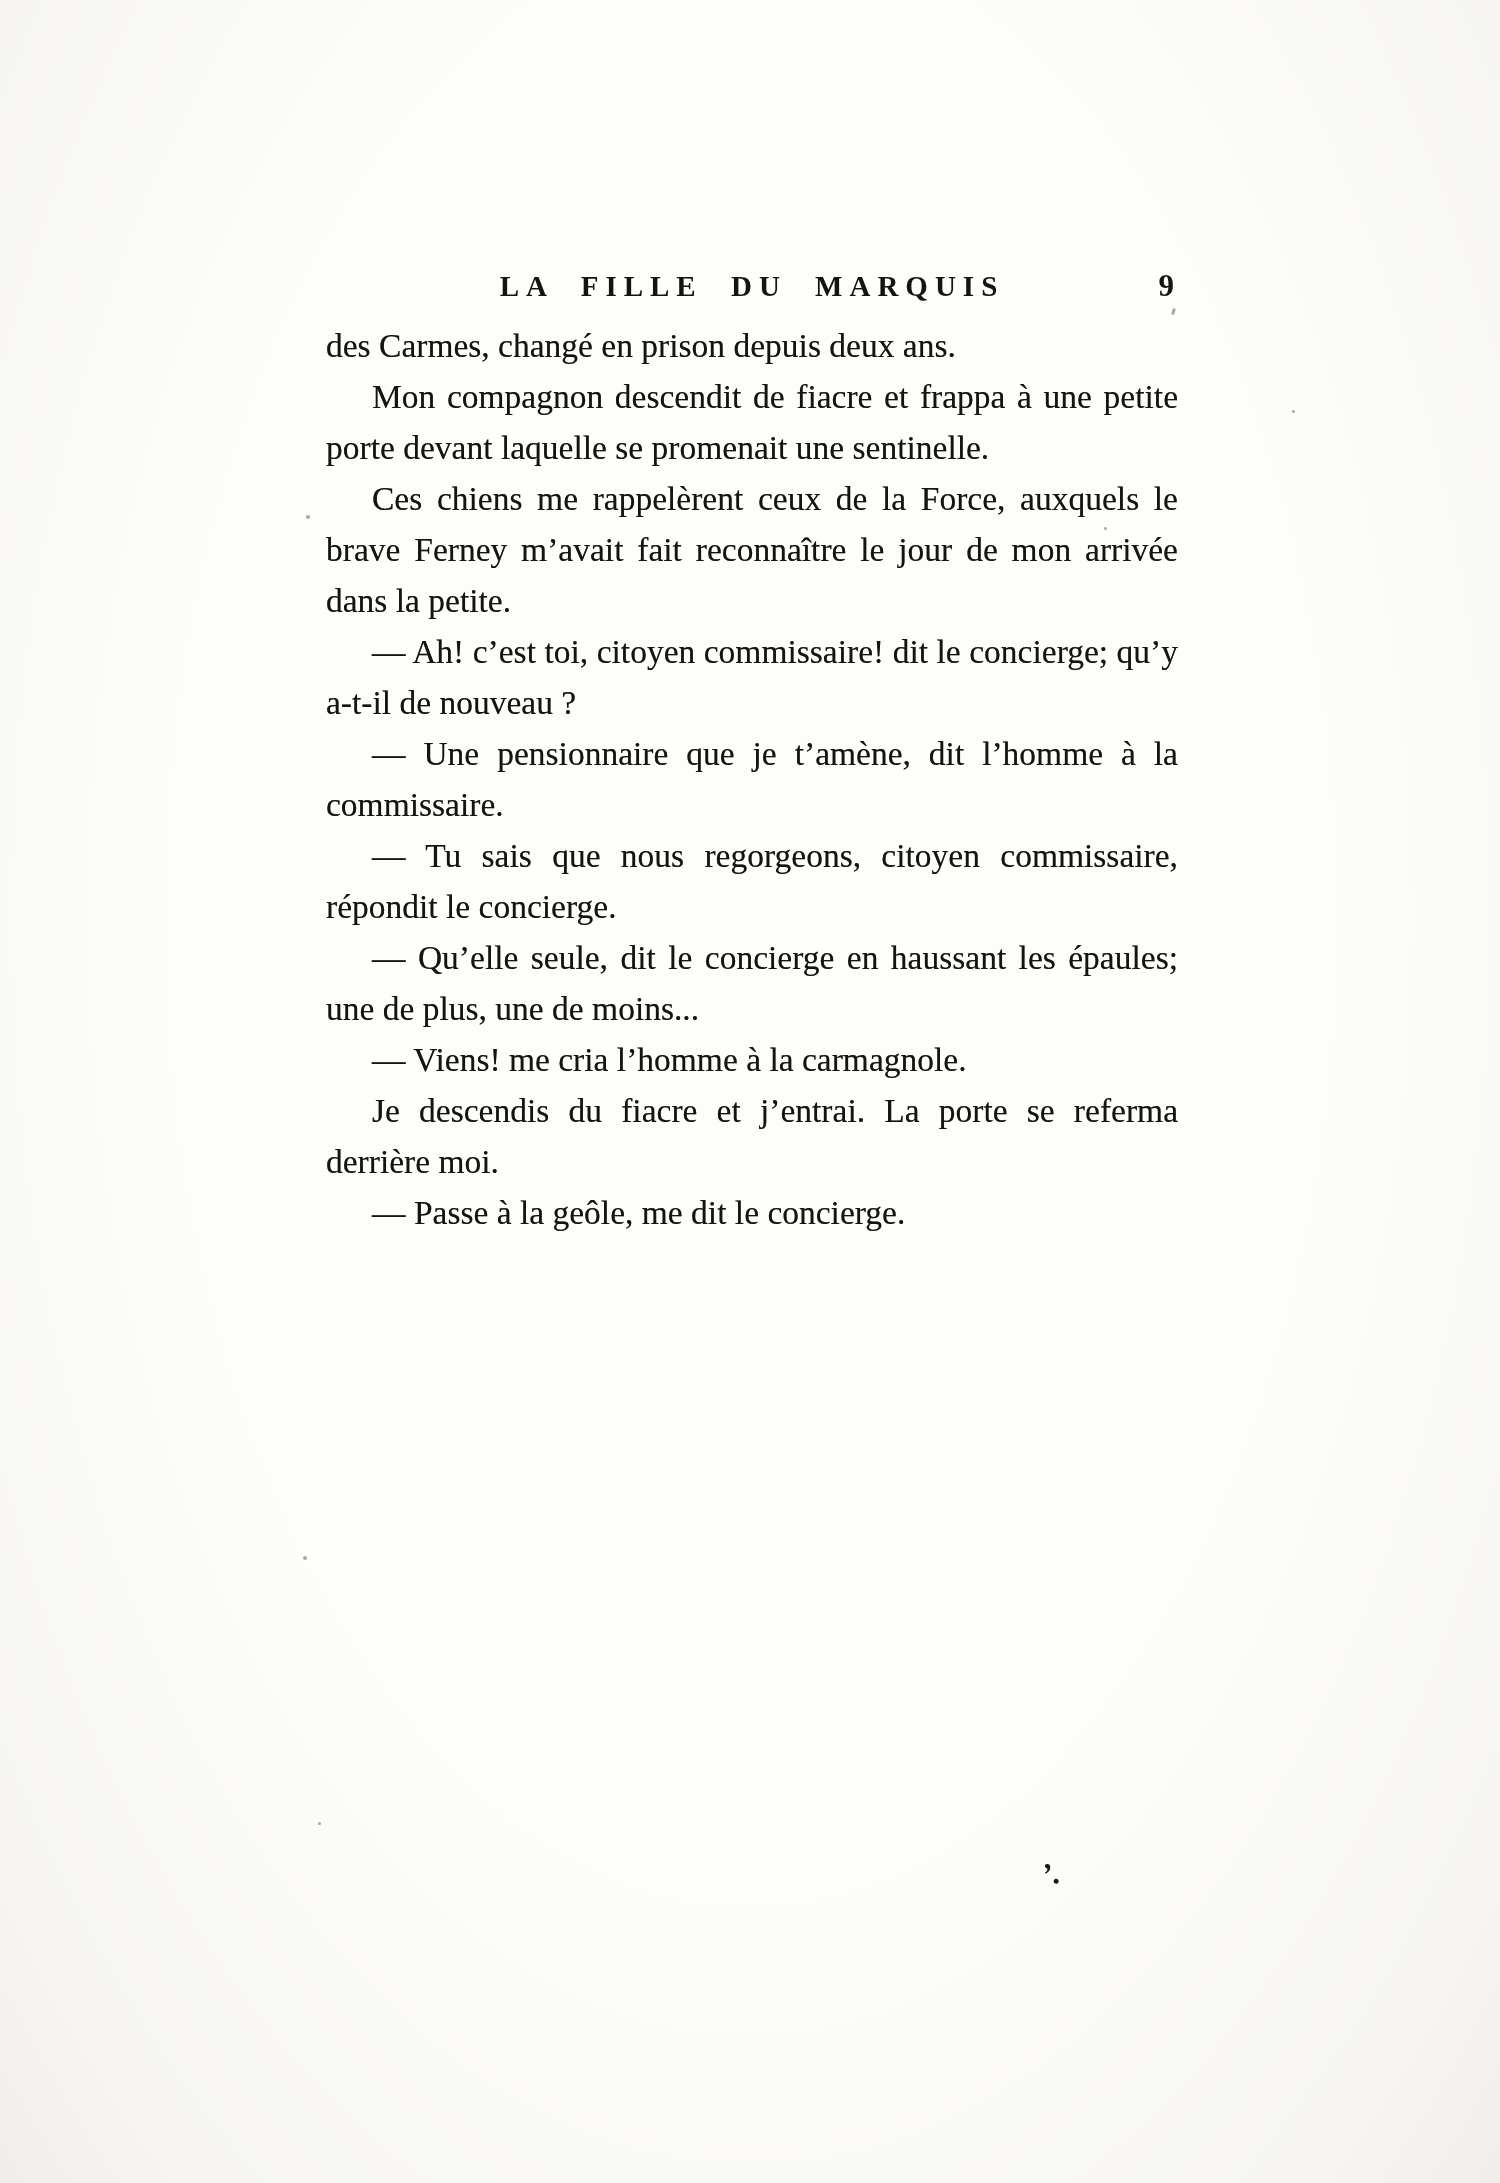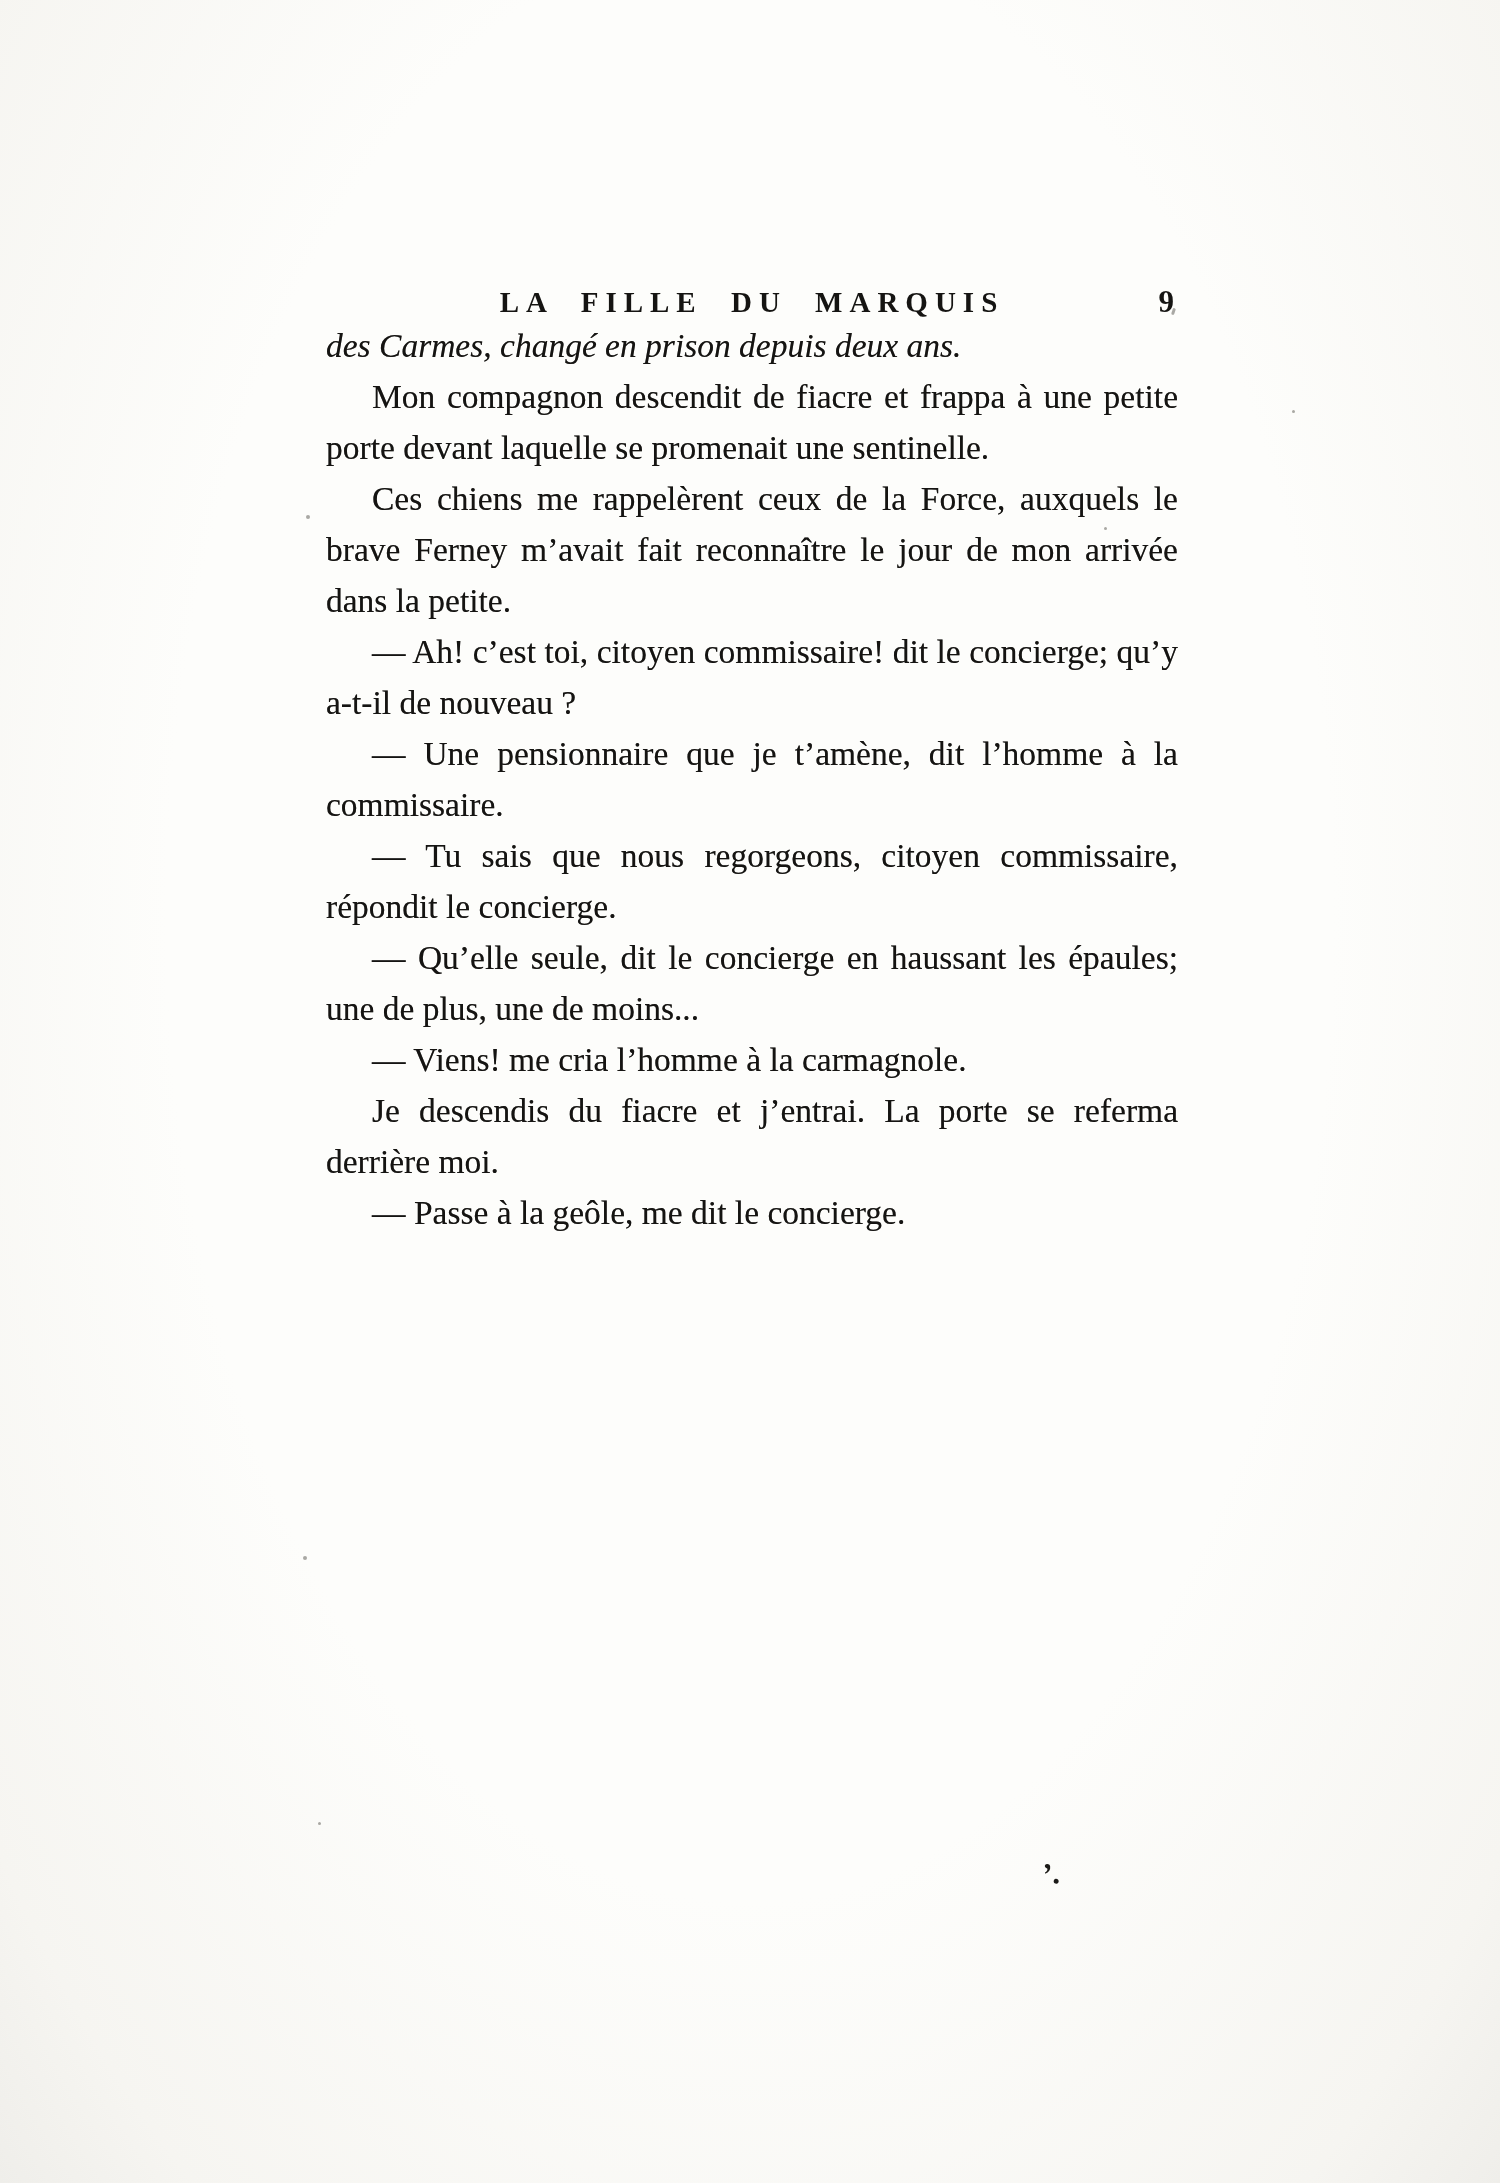--- a/index.html
+++ b/index.html
@@ -20,21 +20,20 @@
   .running-head {
     position: absolute;
     top: 270px;
     left: 326px;
     width: 852px;
     height: 40px;
     font-weight: bold;
     font-size: 29px;
     letter-spacing: 7px;
     word-spacing: 14px;
-    margin-top: 16px;
   }
   .running-title {
     display: block;
     text-align: center;
   }
   .page-number {
     position: absolute;
     right: 4px;
     top: -2px;
     letter-spacing: 0;
@@ -48,21 +47,21 @@
     width: 852px;
     font-size: 33.5px;
     line-height: 51px;
     text-align: justify;
     text-shadow: 0 0 0.5px rgba(20,18,14,0.55);
   }
   .para {
     margin: 0;
     text-indent: 46px;
   }
-  .para.no-indent { text-indent: 0; font-style: italic; }
+  .para.no-indent { text-indent: 0; }
   .ink-mark {
     position: absolute;
     left: 1042px;
     top: 1856px;
     font-size: 31px;
     font-weight: bold;
     font-style: italic;
     transform: rotate(-8deg);
     color: #1b1a17;
   }

